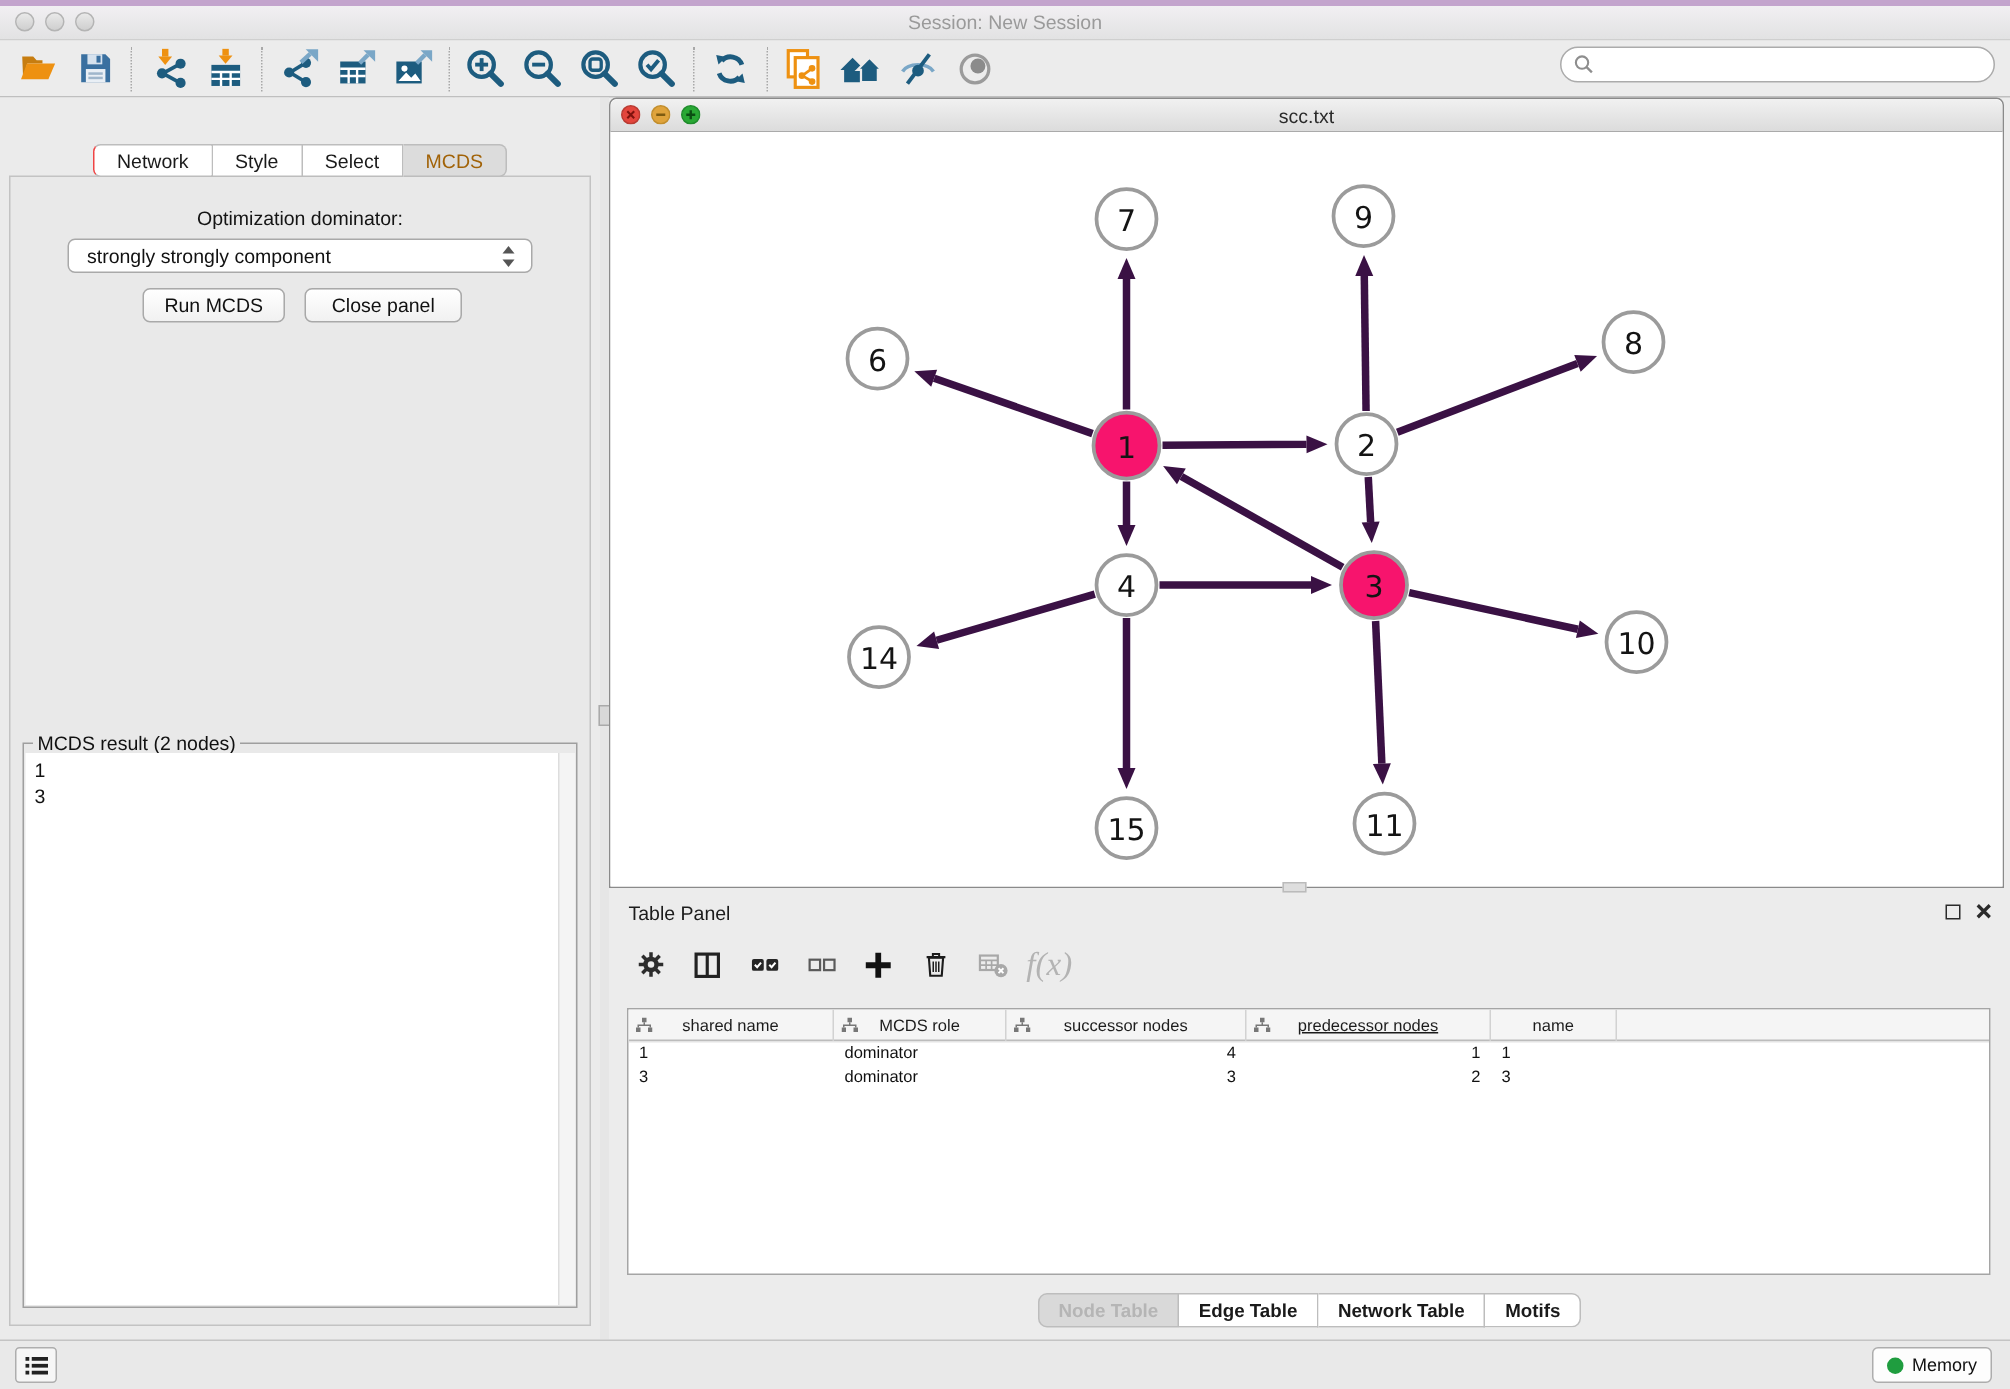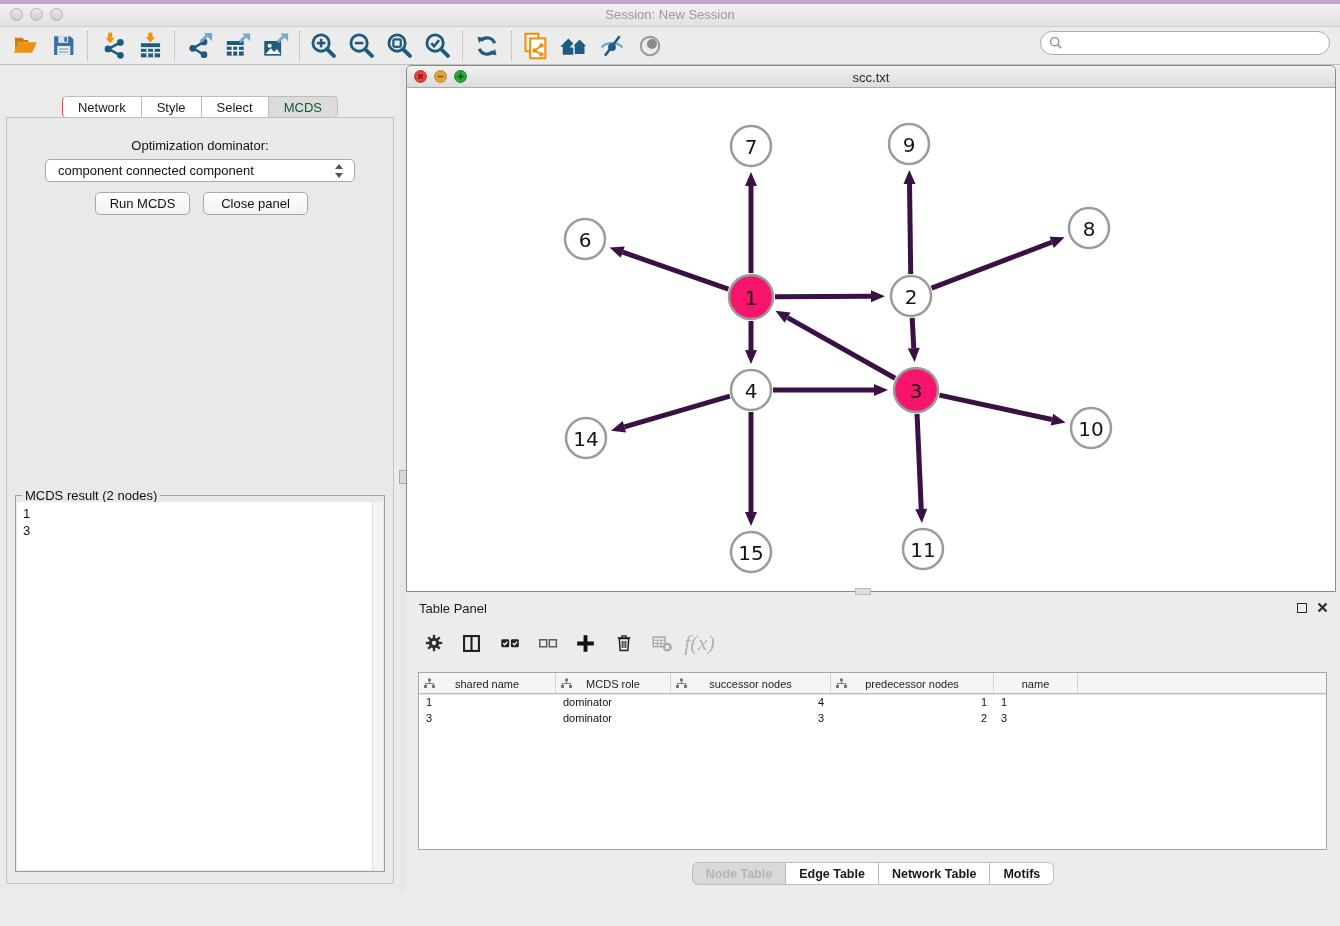--- a/index.html
+++ b/index.html
@@ -36,21 +36,21 @@
   .panel-head { position:relative; height:30px; }
   .panel-title { position:absolute; left:13px; top:7px; font-size:13px; color:#1c1c1c; }
   .panel-icons { position:absolute; right:12px; top:8px; display:flex; gap:10px; align-items:center; }
   .float-icon { width:10px; height:10px; border:1.6px solid #2b2b2b; background:transparent; }
 
   #cp-tabs { position:absolute; left:0; top:31px; width:100%; display:flex; justify-content:center; z-index:2; }
   .cptab { height:22px; padding:0 15px; font-size:13px; line-height:21px; color:#1a1a1a;
     background:#fff; border:1px solid #bdbdbd; border-left:none; }
   .cptab:first-child { border-left:1px solid #ef4444; border-radius:5px 0 0 5px; }
   .cptab:last-child { border-radius:0 5px 5px 0; }
-  .cptab.active { background:#dcdcdc; color:#14532d; }
+  .cptab.active { background:#dcdcdc; color:#a16207; }
 
   #cp-content { position:absolute; left:6px; top:52px; width:388px; height:767px;
     background:#e9e9e9; border:1px solid #c3c3c3; }
   #criterion-label { position:absolute; left:0; top:20px; width:100%; text-align:center;
     font-size:13px; color:#141414; }
   #criterion-select { position:absolute; left:38px; top:41px; width:310px; height:23px;
     background:#fff; border:1px solid #a9a9a9; border-radius:5px;
     font-size:13px; color:#111; line-height:21px; padding-left:12px; }
   #criterion-select .stepper { position:absolute; right:10px; top:3px; width:9px; height:16px; }
   .chev-up { position:absolute; top:1px; left:0; width:0; height:0;
@@ -314,21 +314,21 @@
   <div id="control-panel">
     <div id="cp-tabs">
         <div class="cptab">Network</div>
         <div class="cptab">Style</div>
         <div class="cptab">Select</div>
         <div class="cptab active">MCDS</div>
       </div>
     <div id="cp-content">
       <div id="criterion-label">Optimization dominator:</div>
       <div id="criterion-select">
-        <span>component connected component</span>
+        <span>strongly strongly component</span>
         <span class="stepper">
             <span class="chev-up"></span>
             <span class="chev-dn"></span>
           </span>
       </div>
       <div class="cp-btn" id="run-btn"><span>Run MCDS</span></div>
       <div class="cp-btn" id="close-btn"><span>Close panel</span></div>
       <div id="result-fieldset">
         <span id="result-legend">MCDS result (2 nodes)</span>
         <div id="result-box">
@@ -564,21 +564,21 @@
           </div>
           <div class="th" style="width: 160px;">
             <svg class="tree-ic" width="11" height="11" viewBox="0 0 11 11">
               <rect x="4" y="0.5" width="3" height="3" fill="#777"></rect>
               <rect x="0" y="7" width="3" height="3" fill="#777"></rect>
               <rect x="8" y="7" width="3" height="3" fill="#777"></rect>
               <path d="M5.5 3.5V5.5M1.5 7V5.5h8V7" stroke="#777" fill="none"></path>
             </svg>
             <span>successor nodes</span>
           </div>
-          <div class="th" style="width: 163px;">
+          <div class="th" style="width: 163px; text-decoration: underline;">
             <svg class="tree-ic" width="11" height="11" viewBox="0 0 11 11">
               <rect x="4" y="0.5" width="3" height="3" fill="#777"></rect>
               <rect x="0" y="7" width="3" height="3" fill="#777"></rect>
               <rect x="8" y="7" width="3" height="3" fill="#777"></rect>
               <path d="M5.5 3.5V5.5M1.5 7V5.5h8V7" stroke="#777" fill="none"></path>
             </svg>
             <span>predecessor nodes</span>
           </div>
           <div class="th" style="width: 84px;">
             <span>name</span>
@@ -602,14 +602,32 @@
         </div>
     </div>
     <div id="tp-tabs">
         <div class="btab active">Node Table</div>
         <div class="btab">Edge Table</div>
         <div class="btab">Network Table</div>
         <div class="btab">Motifs</div>
       </div>
   </div>
 
+  <div id="status-bar">
+    <div id="list-btn">
+      <svg width="17" height="15" viewBox="0 0 20 18">
+          <g fill="#222">
+            <rect x="1" y="2" width="3" height="3"></rect>
+            <rect x="6" y="2" width="13" height="3"></rect>
+            <rect x="1" y="7.5" width="3" height="3"></rect>
+            <rect x="6" y="7.5" width="13" height="3"></rect>
+            <rect x="1" y="13" width="3" height="3"></rect>
+            <rect x="6" y="13" width="13" height="3"></rect>
+          </g>
+        </svg>
+    </div>
+    <div id="memory-btn">
+      <span id="memory-dot"></span>
+      <span id="memory-label">Memory</span>
+    </div>
+  </div>
 
 </div>
 
 </body></html>

